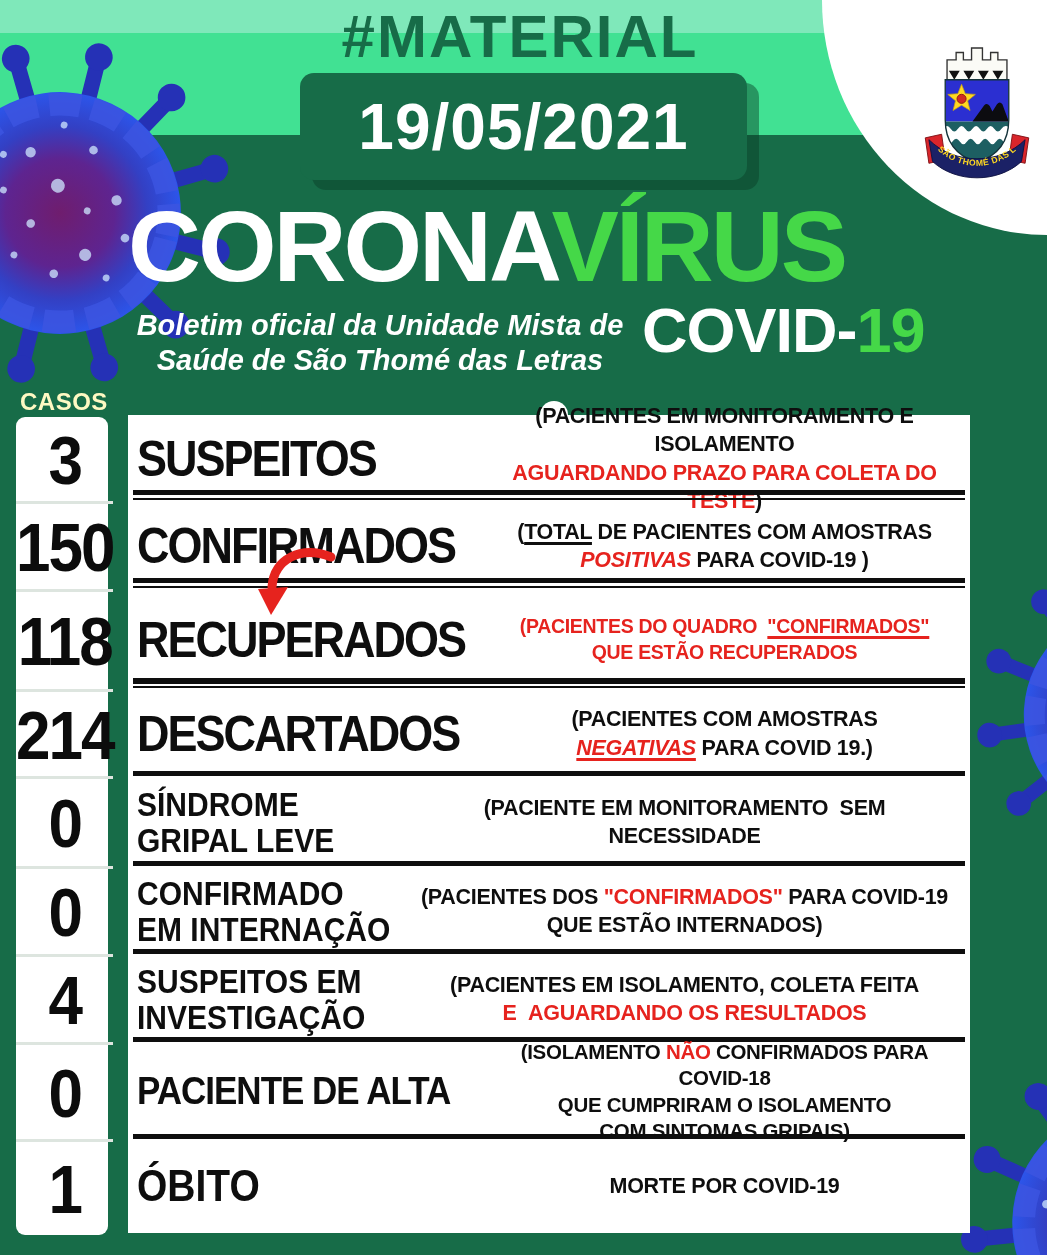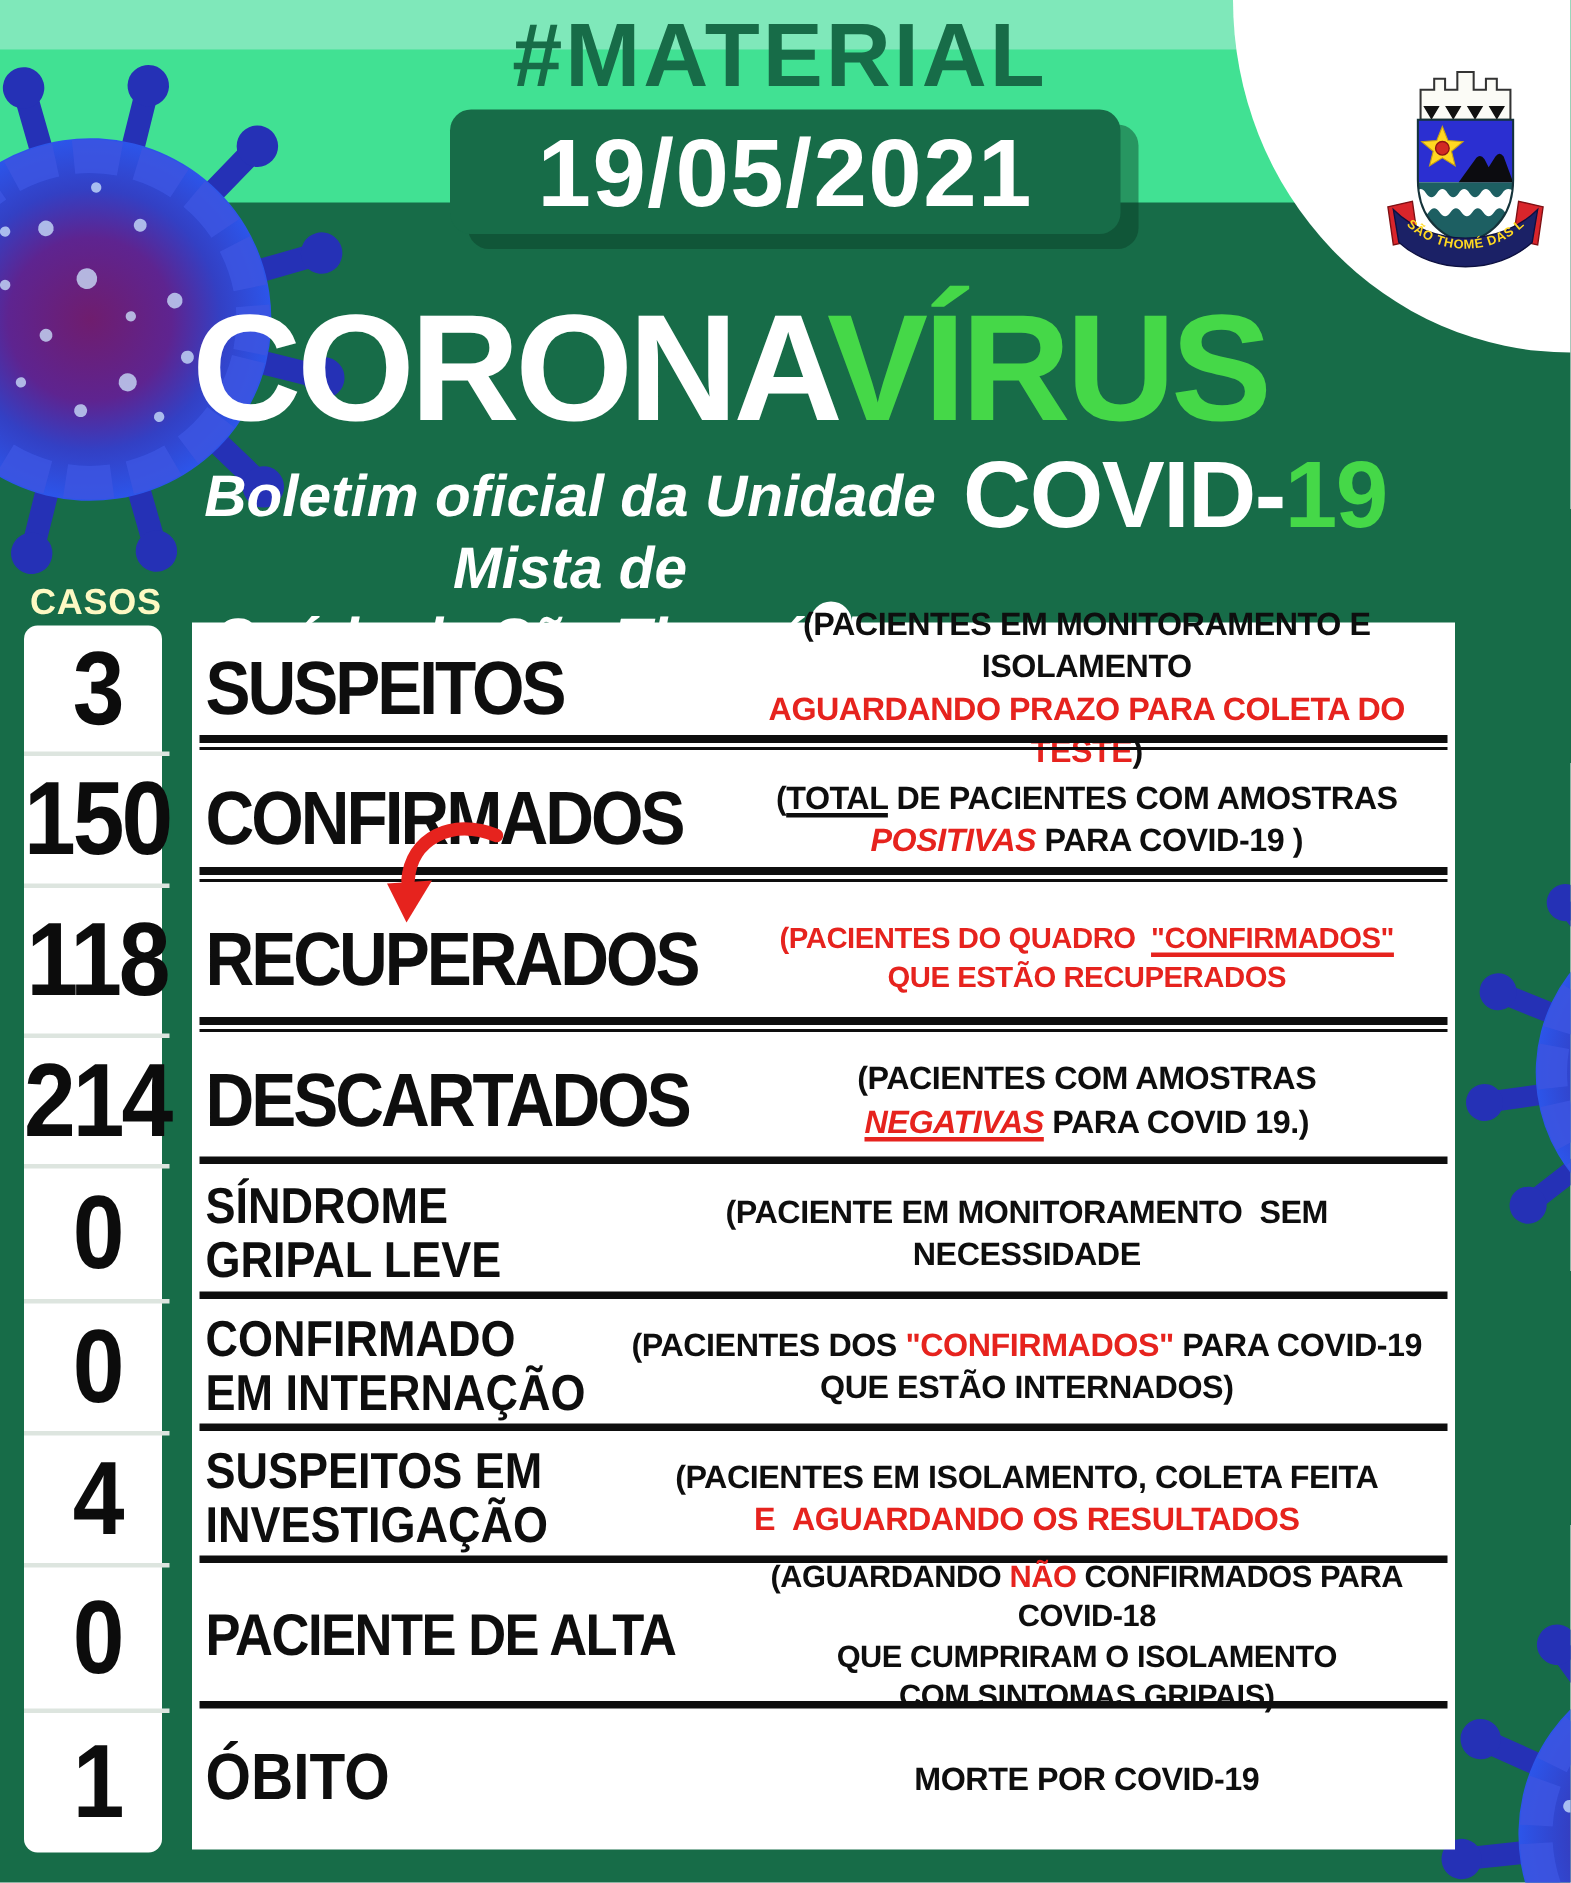--- a/index.html
+++ b/index.html
@@ -15,36 +15,36 @@
   body{width:1047px;height:1255px;position:relative;overflow:hidden;
        background:var(--background-green);
        font-family:"Liberation Sans", sans-serif;}
   .abs{position:absolute;}
 
   
   .band-main{left:0;top:0;width:100%;height:135px;background:var(--band-bright);z-index:1;}
   .band-light{left:0;top:0;width:100%;height:33px;background:var(--band-light);z-index:3;}
   .hashtag{left:285px;top:2px;width:470px;text-align:center;z-index:4;
            font-size:60px;font-weight:bold;letter-spacing:2px;color:var(--background-green);}
-  .datebox{left:300px;top:73px;width:447px;height:83px;background:var(--background-green);
+  .datebox{left:300px;top:73px;width:447px;height:107px;background:var(--background-green);
            border-radius:14px;z-index:4;display:flex;align-items:center;justify-content:center;
            box-shadow:12px 10px 0 rgba(8,60,38,.45);}
   .datebox span{color:#fff;font-size:64px;font-weight:bold;letter-spacing:1px;}
   .corner{top:0;right:0;width:225px;height:235px;background:#fff;
           border-bottom-left-radius:100% 100%;z-index:5;}
 
   
   .bigtitle{left:128px;top:196px;z-index:4;font-size:101px;font-weight:bold;
             letter-spacing:-3px;color:#fff;white-space:nowrap;line-height:1;}
   .bigtitle .grn{color:var(--accent-green);}
   .covid{left:642px;top:299px;z-index:4;font-size:63px;font-weight:bold;
          letter-spacing:-1px;color:#fff;white-space:nowrap;line-height:1;}
   .covid .grn{color:var(--accent-green);}
   .subtitle{left:118px;top:308px;width:524px;z-index:4;text-align:center;
-            font-size:39px;font-weight:bold;font-style:italic;color:#fff;line-height:1.22;}
+            font-size:29px;font-weight:bold;font-style:italic;color:#fff;line-height:1.22;}
 
   
   .cases-label{left:20px;top:388px;color:#fef9c3;font-size:24px;font-weight:bold;z-index:6;letter-spacing:.5px;}
   .cases-col{left:16px;top:417px;width:92px;height:818px;background:var(--panel-white);
              border-radius:9px;z-index:6;display:grid;
              grid-template-rows:87px 88px 100px 87px 90px 88px 88px 97px 1fr;}
   .cbox{display:flex;align-items:center;justify-content:center;border-bottom:3px solid #dde5df;overflow:visible;}
   .cbox:last-child{border-bottom:none;}
   .cbox span{font-size:62px;font-weight:bold;color:#0c0c0c;white-space:nowrap;
              letter-spacing:-2px;transform:scaleY(1.12);}
@@ -338,21 +338,21 @@
       <div><span class="red">E &nbsp;AGUARDANDO OS RESULTADOS</span></div>
     </div>
     <div class="sep"></div>
   </div>
 
   <div class="prow">
     <div class="rtitle tA">
         <span>PACIENTE DE ALTA</span>
       </div>
     <div class="rdesc d3l">
-      <div><span>(AGUARDANDO </span><span class="red">NÃO</span><span> CONFIRMADOS PARA COVID-18</span></div>
+      <div><span>(ISOLAMENTO </span><span class="red">NÃO</span><span> CONFIRMADOS PARA COVID-18</span></div>
       <div><span>QUE CUMPRIRAM O ISOLAMENTO</span></div>
       <div><span>COM SINTOMAS GRIPAIS)</span></div>
     </div>
     <div class="sep"></div>
   </div>
 
   <div class="prow">
     <div class="rtitle tO">
         <span>ÓBITO</span>
       </div>

